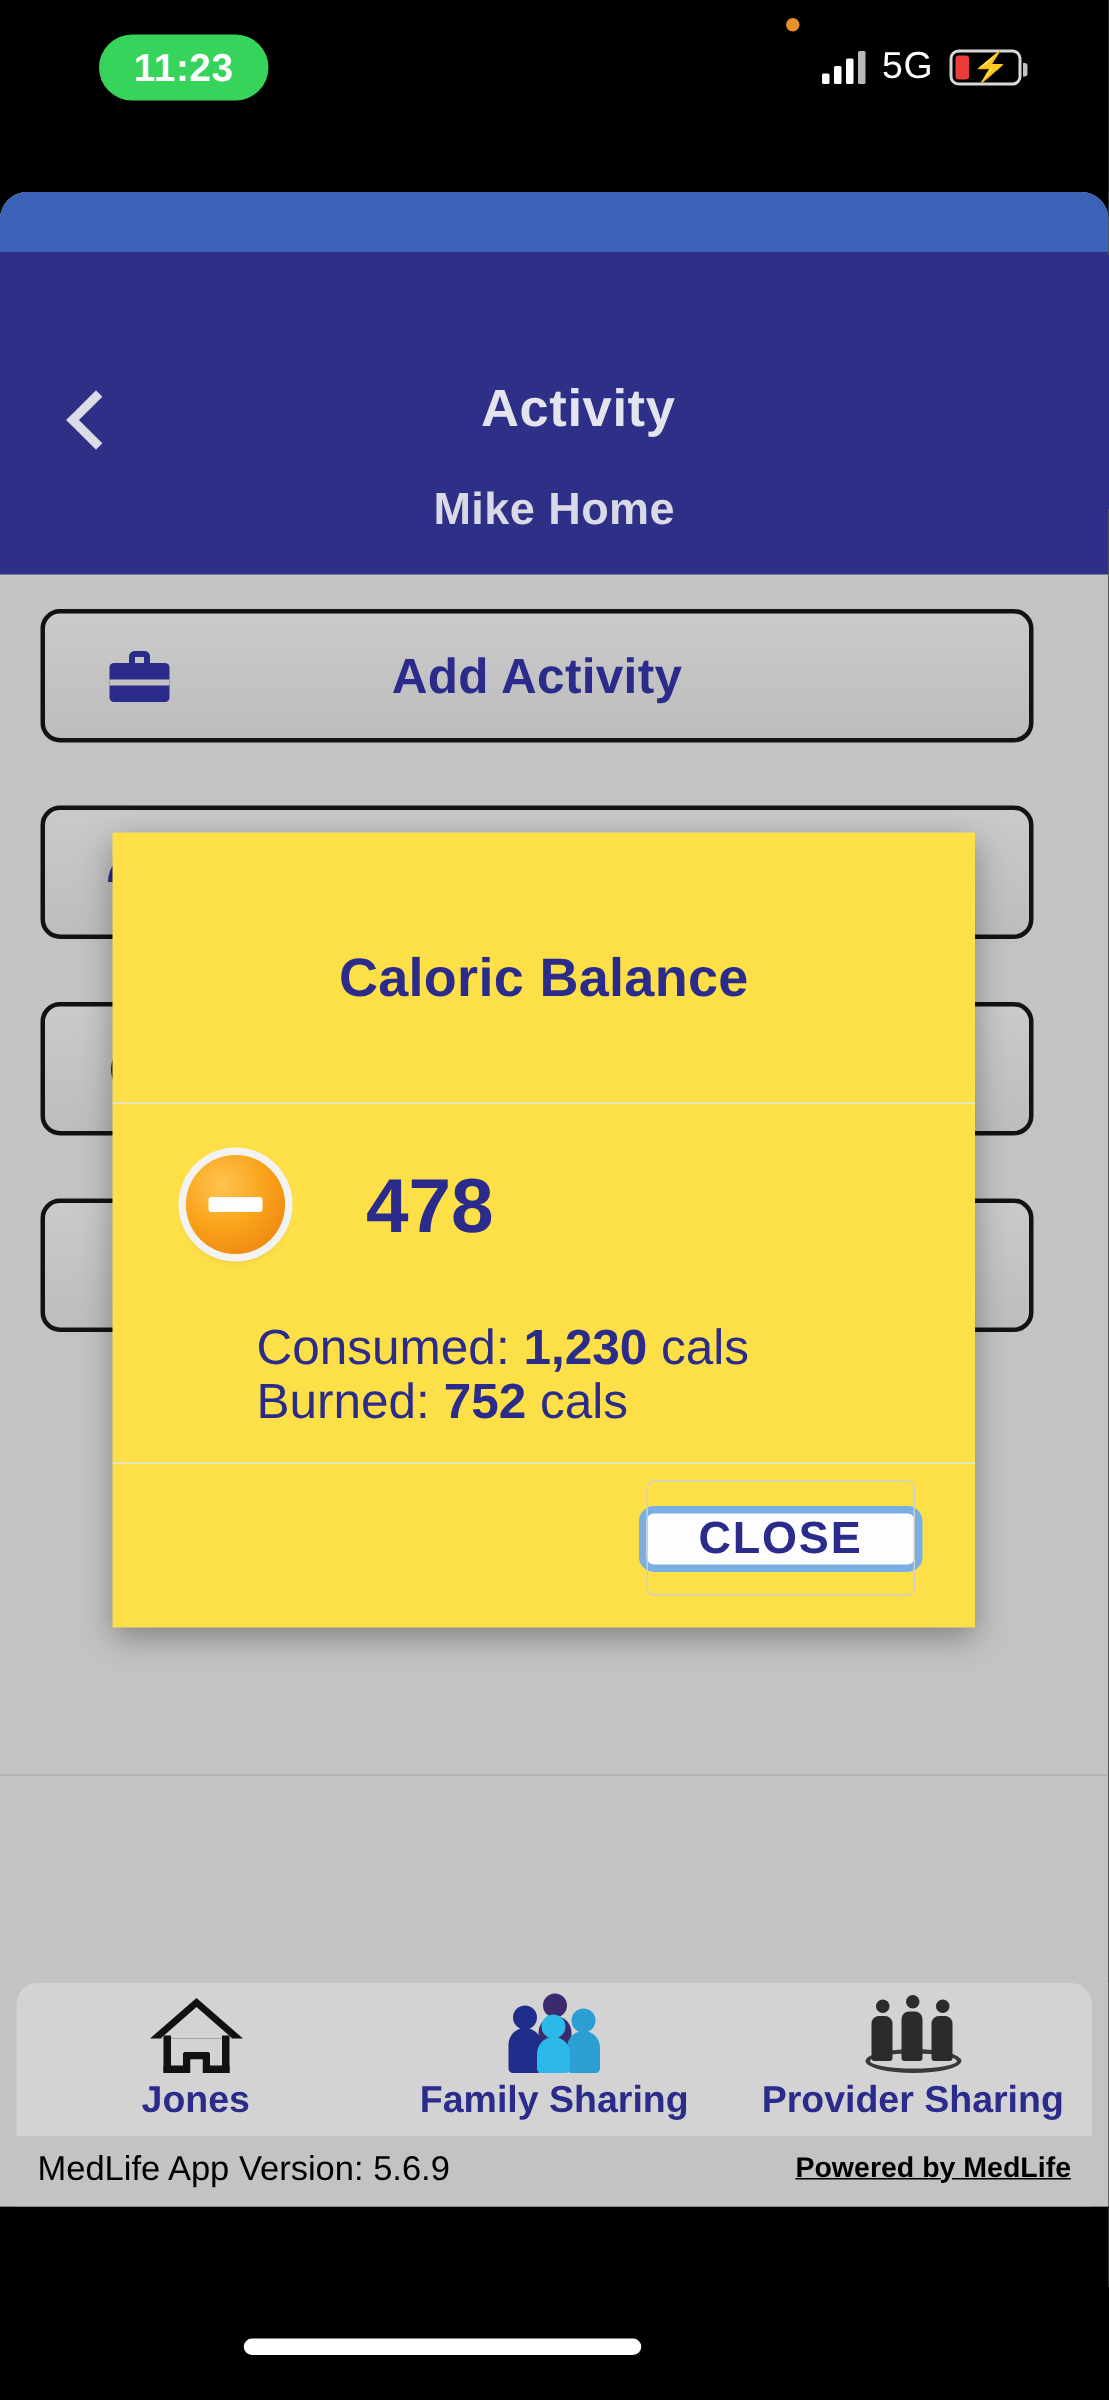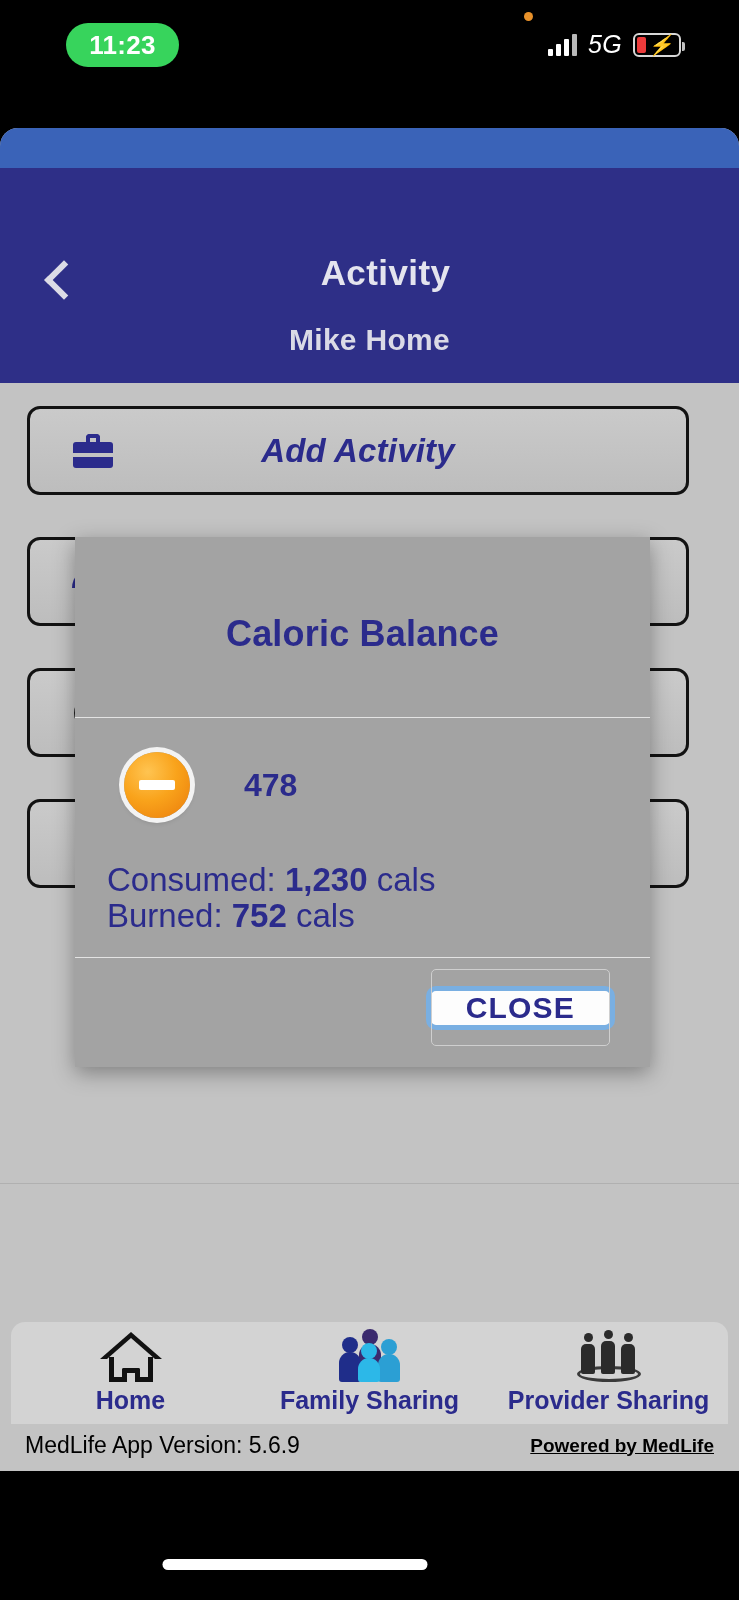--- a/index.html
+++ b/index.html
@@ -23,21 +23,21 @@
     display: flex; align-items: center; justify-content: center;
     color: #ffffff; font-size: 26px; font-weight: 700; letter-spacing: 0.3px;
   }
   .orange-dot {
     position: absolute; left: 524px; top: 12px;
     width: 9px; height: 9px; border-radius: 50%;
     background: #e8912a;
   }
   .status-right {
     position: absolute; right: 58px; top: 30px;
-    display: flex; align-items: center; gap: 11px; font-style: italic;
+    display: flex; align-items: center; gap: 11px;
   }
   .signal { display: flex; align-items: flex-end; gap: 3px; height: 22px; }
   .signal i { display: block; width: 5px; background: #fff; border-radius: 1px; }
   .signal i:nth-child(1) { height: 7px; }
   .signal i:nth-child(2) { height: 12px; }
   .signal i:nth-child(3) { height: 17px; }
   .signal i:nth-child(4) { height: 22px; background: #b9b9b9; }
   .netlabel { color: #fff; font-size: 25px; font-weight: 500; letter-spacing: 0.3px; }
   .battery {
     position: relative; width: 48px; height: 24px;
@@ -88,21 +88,20 @@
   }
 
   
   .cards { position: relative; padding: 23px 27px 0 27px; }
   .card {
     position: relative; width: 662px; height: 89px;
     border: 3.5px solid #121212; border-radius: 13px;
     background: linear-gradient(180deg,#cacaca 0%, #bdbdbd 100%);
     display: flex; align-items: center;
     margin-bottom: 42px;
-    font-style: italic;
   }
   .card-icon {
     position: absolute; left: 40px; top: 50%; transform: translateY(-50%);
     width: 46px; height: 46px;
     display: flex; align-items: center; justify-content: center;
   }
   .card-label {
     width: 100%; text-align: center;
     color: #2b2b8c; font-size: 33px; font-weight: 700; letter-spacing: 0.2px;
   }
@@ -143,23 +142,23 @@
 
   .list-divider {
     position: absolute; left: 0; width: 100%; height: 1px; background: #b0b0b0;
   }
 
   
   .overlay {
     position: absolute; top: 0; left: 0; width: 739px; height: 1343px;
   }
   .dialog {
-    position: absolute; left: 75px; top: 409px;
+    position: absolute; left: 75px; top: 427px;
     width: 575px;
-    background: #a3a3a3;
+    background: #fde047;
     box-shadow: 0 6px 20px rgba(0,0,0,0.34);
   }
   .dialog-title {
     text-align: center; color: #2b2b8c;
     font-size: 36px; font-weight: 700; letter-spacing: 0.2px;
     padding: 76px 0 62px 0;
   }
   .dlg-sep { height: 1px; background: #e3e3e3; }
   .dialog-body { padding: 34px 0 24px 0; }
   .balance-row {
@@ -169,24 +168,24 @@
     position: relative; width: 66px; height: 66px; border-radius: 50%;
     background: radial-gradient(circle at 36% 30%, #ffc451 0%, #f9a31b 46%, #ea7b0b 100%);
     box-shadow: 0 0 0 5px #f3f3f3, 0 3px 6px rgba(0,0,0,0.3);
     display: flex; align-items: center; justify-content: center;
   }
   .minus-badge::after {
     content: ""; width: 36px; height: 10px; background: #ffffff; border-radius: 2px;
   }
   .balance-value {
     margin-left: 54px;
-    color: #2b2b8c; font-size: 32px; font-weight: 700;
+    color: #2b2b8c; font-size: 51px; font-weight: 700;
   }
   .detail-lines {
-    margin-top: 44px; padding-left: 32px;
+    margin-top: 44px; padding-left: 96px;
     color: #2b2b8c; font-size: 33px; line-height: 1.08;
     white-space: nowrap;
   }
   .detail-lines .num { font-weight: 700; }
   .detail-lines .lbl { font-weight: 400; }
   .dialog-actions {
     display: flex; justify-content: flex-end;
     padding: 28px 35px 37px 0;
   }
   .close-btn {
@@ -406,21 +405,21 @@
       <div class="navbar">
 
         <div class="nav-item">
           <span class="nav-icon">
             <span class="ic-house">
                 <span class="roof"></span>
                 <span class="walls"></span>
                 <span class="door"></span>
               </span>
           </span>
-          <span class="nav-label">Home</span>
+          <span class="nav-label">Jones</span>
         </div>
 
         <div class="nav-item">
           <span class="nav-icon">
             <span class="ic-family">
               <span class="p pb"></span>
                 <span class="p pa"></span>
               <span class="p pc"></span>
                 <span class="p pd"></span>
             </span>

